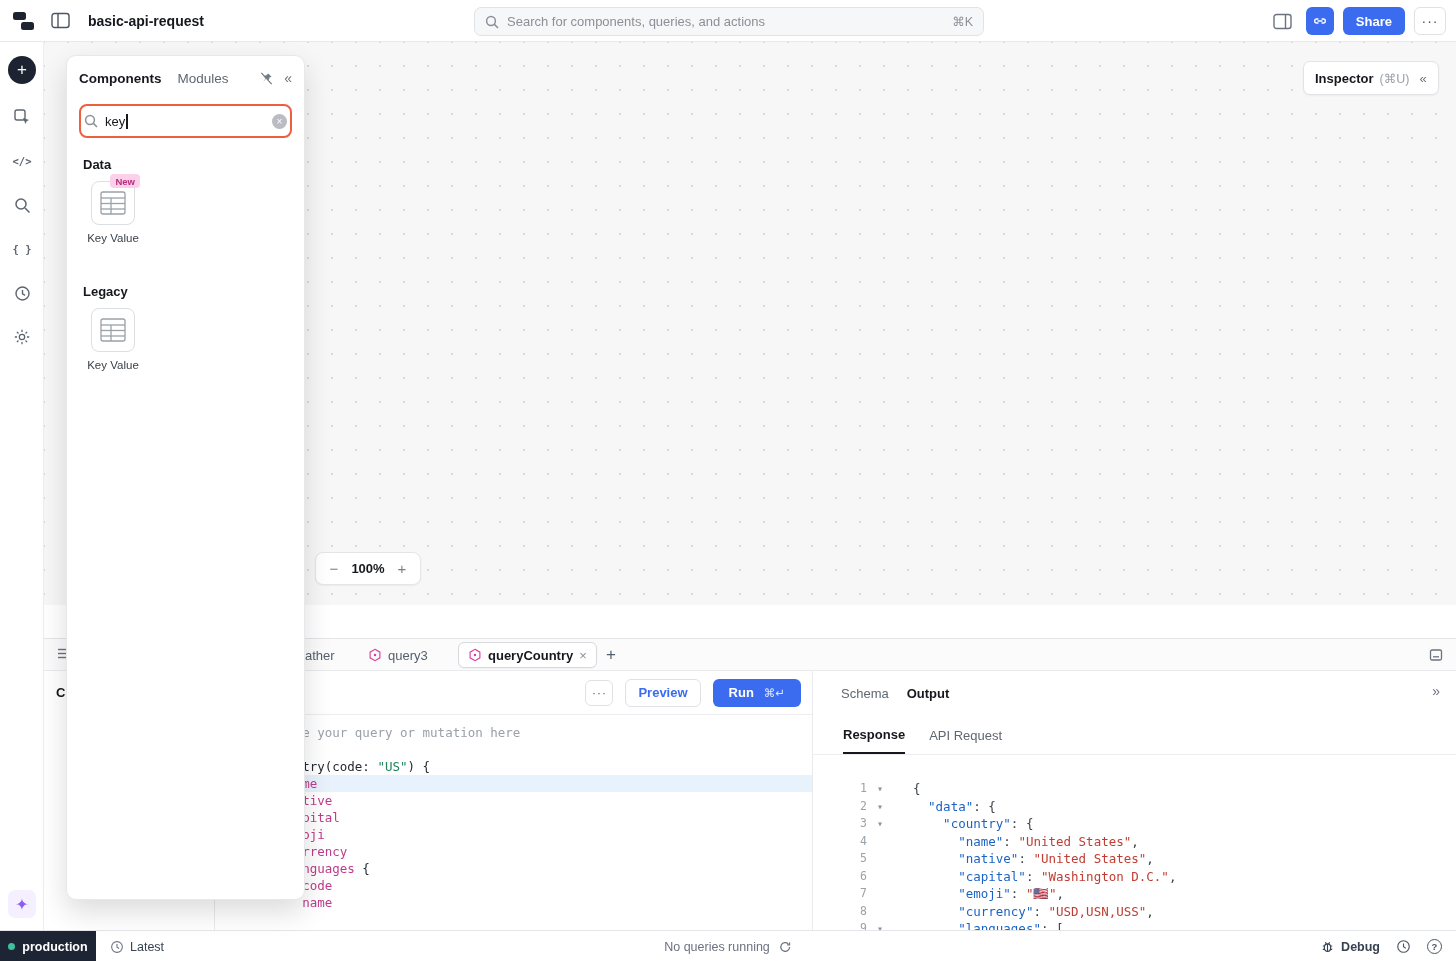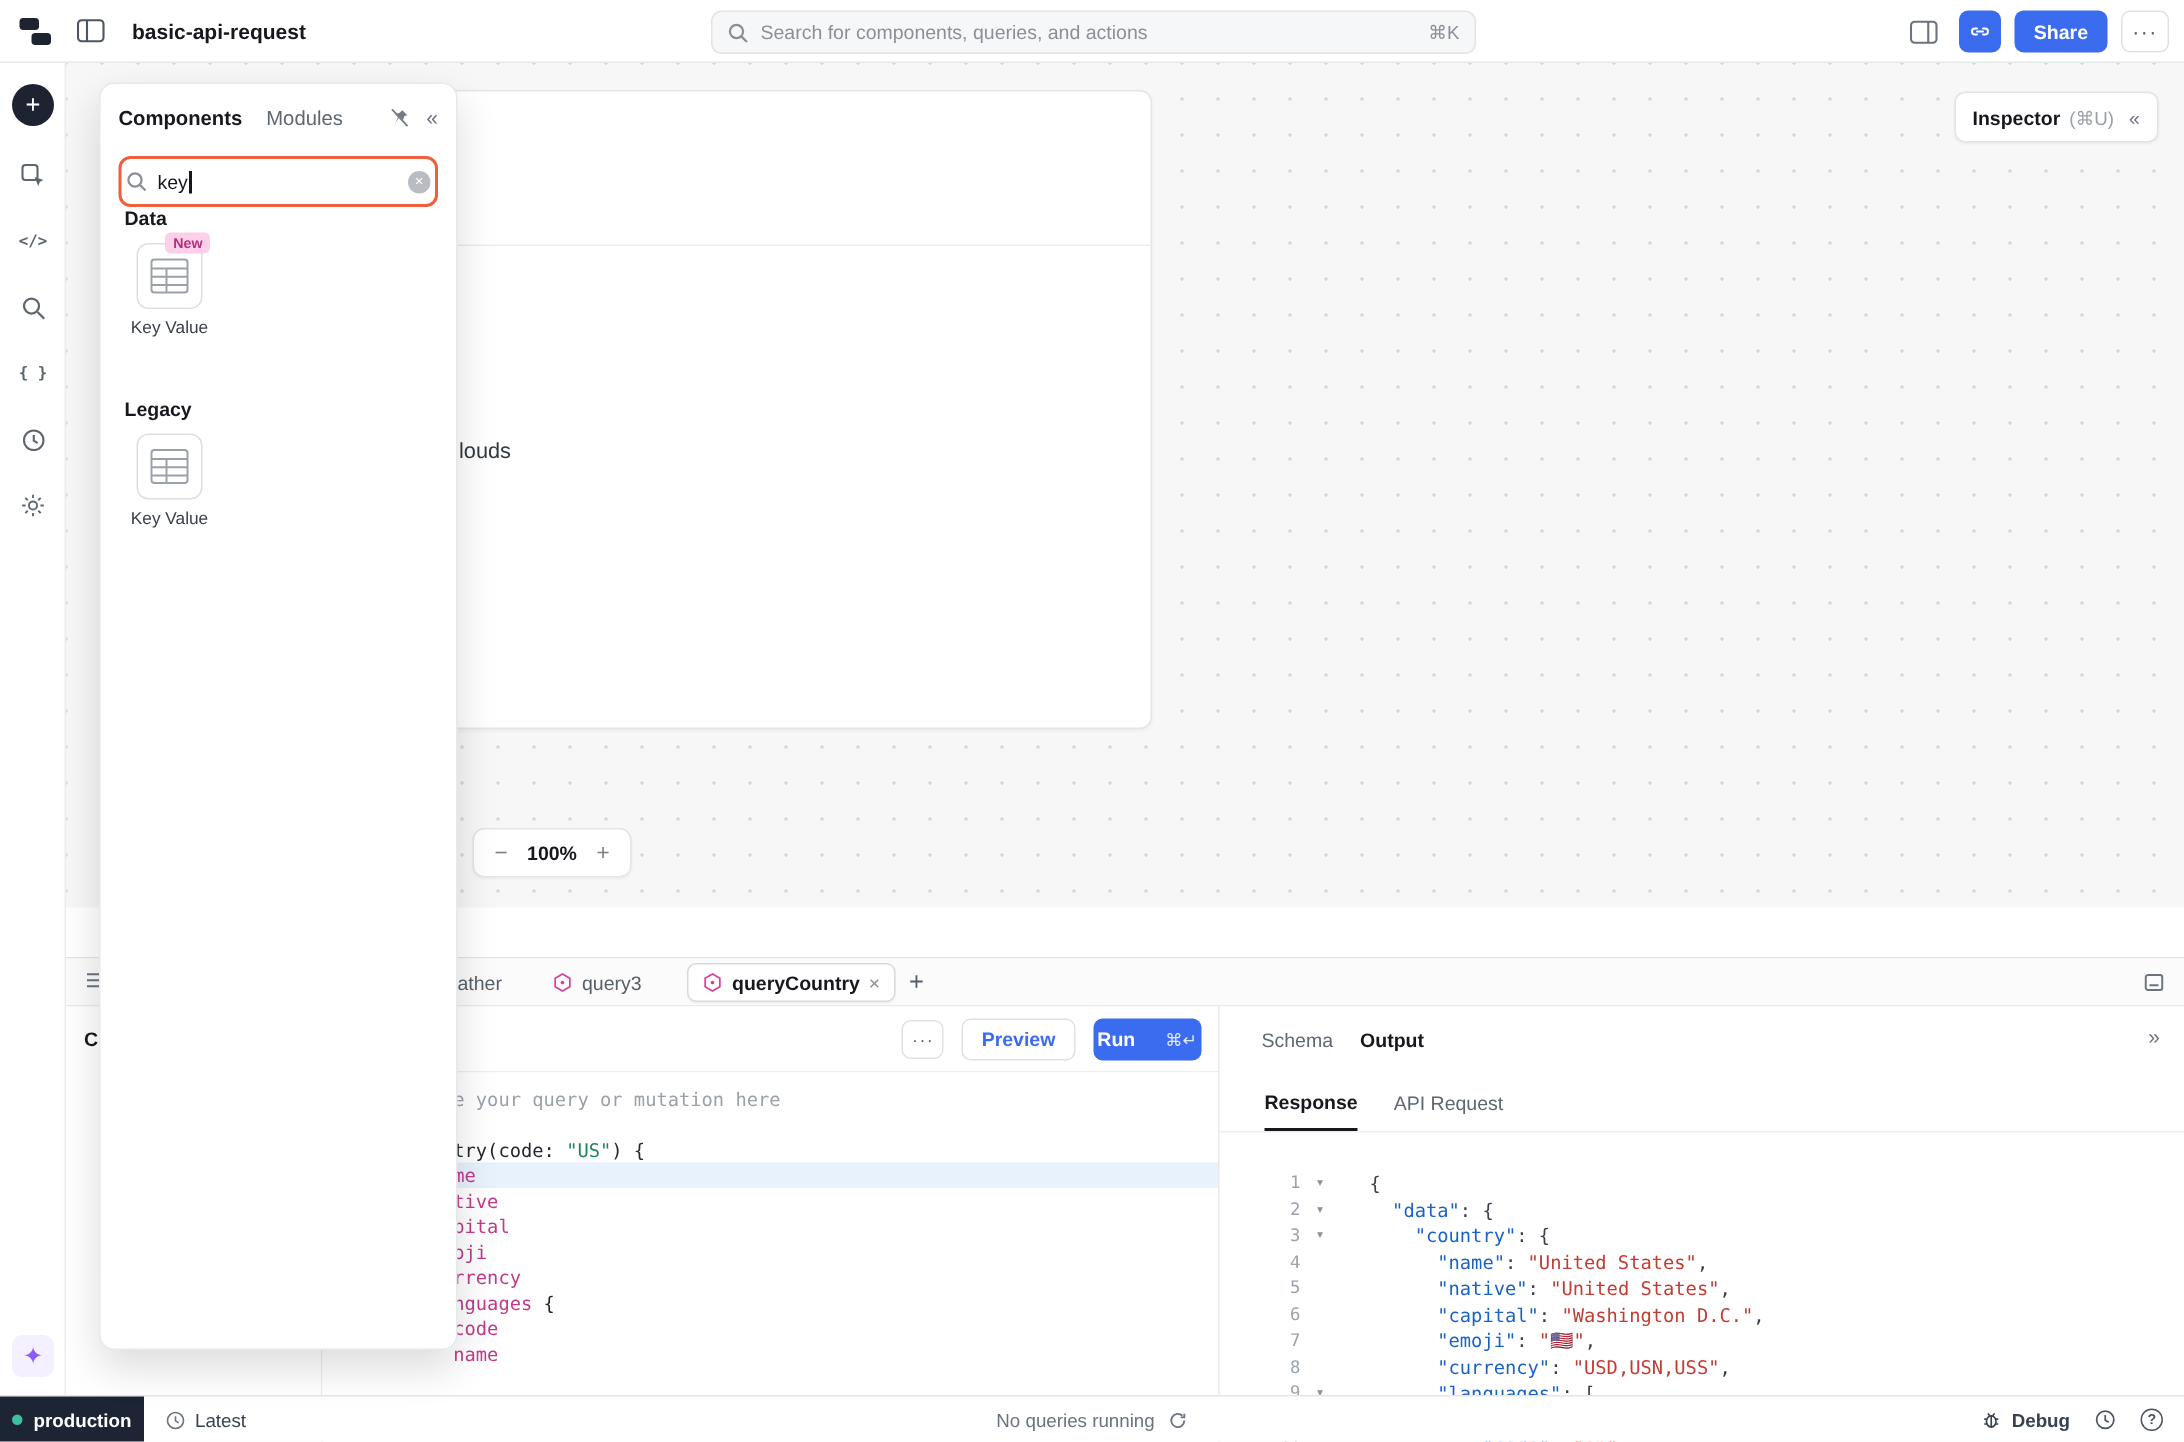--- a/index.html
+++ b/index.html
@@ -51,21 +51,21 @@
   .tab-collapse{position:absolute;right:12px;top:8px}
   .tab-listicon{position:absolute;left:13px;top:8px}
 
   .qleft{position:absolute;left:0;top:32px;width:171px;bottom:0;border-right:1px solid #e9eaec;background:#fff}
   .qleft .hdr{position:absolute;left:12px;top:14px;font-size:13px;font-weight:600;color:#16181d}
 
   .editor-col{position:absolute;left:171px;top:32px;width:597px;bottom:0;background:#fff}
   .ed-toolbar{height:44px;border-bottom:1px solid #ecedef;display:flex;align-items:center;justify-content:flex-end;gap:12px;padding:0 11px}
   .btn-dots{width:28px;height:26px;border:1px solid #dfe1e5;border-radius:6px;background:#fff;display:flex;align-items:center;justify-content:center;color:#56606b;font-size:12px;letter-spacing:1px}
   .btn-preview{height:28px;padding:0 12px;border:1px solid #dfe1e5;border-radius:6px;background:#fff;color:#3b6cf0;font-size:13px;font-weight:600;display:flex;align-items:center}
-  .btn-run{height:28px;padding:0 3px;border-radius:6px;background:#3b6cf0;color:#fff;font-size:13px;font-weight:600;display:flex;align-items:center;gap:20px}
+  .btn-run{height:28px;padding:0 16px;border-radius:6px;background:#3b6cf0;color:#fff;font-size:13px;font-weight:600;display:flex;align-items:center;gap:10px}
   .btn-run .sc{font-size:11.5px;opacity:.85;font-weight:400}
   .code-area{position:absolute;left:0;top:44px;right:0;bottom:0;overflow:hidden;background:#fff;padding-top:9px}
   .crow{display:flex;height:17px;line-height:17px;font-family:"DejaVu Sans Mono",monospace;font-size:12.5px}
   .crow.hl{background:#e8f2fd}
   .gut{flex:none;width:42px;text-align:right;padding-right:10px;color:#b4bac1;font-size:11.5px}
   .ctext{white-space:pre}
   .cm{color:#9aa1a9}.pl{color:#24292f}.gs{color:#1f845a}.fd{color:#c13b8a}
   .assistant{position:absolute;right:12px;bottom:8px;width:22px;height:22px;border-radius:50%;background:radial-gradient(circle at 35% 30%,#c084fc,#9333ea);display:flex;align-items:center;justify-content:center}
 
   .right-panel{position:absolute;left:768px;top:32px;width:644px;bottom:0;border-left:1px solid #e9eaec;background:#fff}
@@ -99,21 +99,21 @@
   .cp-header{display:flex;align-items:center;padding:14px 12px 8px 12px}
   .cp-tab-active{font-size:13.5px;font-weight:700;color:#16181d}
   .cp-tab-idle{font-size:13.5px;color:#5f6771;margin-left:16px}
   .cp-sp{flex:1}
   .cp-collapse{color:#6b7280;font-size:14px;margin-left:10px}
   .cp-search{margin:10px 12px 0 12px;height:34px;border:2px solid #ee5f3e;border-radius:8px;display:flex;align-items:center;padding:0 3px;background:#fff}
   .cp-search .val{margin-left:7px;font-size:13px;color:#16181d}
   .caret{display:inline-block;width:1.5px;height:15px;background:#16181d;margin-left:1px;vertical-align:-3px}
   .cp-sp2{flex:1}
   .clear-circ{width:15px;height:15px;border-radius:50%;background:#b9bcc2;color:#fff;font-size:10px;display:flex;align-items:center;justify-content:center}
-  .cp-section{padding-left:16px;font-size:13px;font-weight:700;color:#16181d}
+  .cp-section{margin-top:19px;padding-left:16px;font-size:13px;font-weight:700;color:#16181d}
   .cp-card{width:64px;margin:9px 0 0 14px;text-align:center}
   .cp-iconbox{position:relative;width:44px;height:44px;margin:0 auto;border:1px solid #dcdee2;border-radius:8px;background:#fff;display:flex;align-items:center;justify-content:center}
   .cp-badge{position:absolute;top:-8px;right:-6px;background:#fbd0e8;color:#b52e7f;font-size:9.5px;font-weight:700;border-radius:4px;padding:1.5px 5px}
   .cp-cardlabel{margin-top:7px;font-size:11.5px;color:#3a4149}
 </style>
 </head>
 <body>
 
 <div class="topbar">
   <span class="logo">
@@ -187,24 +187,20 @@
   <span class="rail-item" style="top:281px">
     <svg width="18" height="18" viewBox="0 0 20 20" fill="none" stroke="#5d6570" stroke-width="1.4">
         <circle cx="10" cy="10" r="3"></circle>
         <path d="M10 2v2.5M10 15.5V18M2 10h2.5M15.5 10H18M4.3 4.3l1.8 1.8M13.9 13.9l1.8 1.8M15.7 4.3l-1.8 1.8M6.1 13.9l-1.8 1.8"></path>
       </svg>
   </span>
   <span class="rail-item rail-sparkle" style="bottom:12px">✦</span>
 </div>
 
 <div class="canvas">
-  <div class="frame">
-    <div class="frame-divider"></div>
-    <span class="frame-text">louds</span>
-  </div>
   <div class="zoom">
     <span class="sign">−</span>
     <span class="lvl">100%</span>
     <span class="sign">+</span>
   </div>
   <div class="inspector">
     <span class="lbl">Inspector</span>
     <span class="sc">(⌘U)</span>
     <span class="col">«</span>
   </div>

